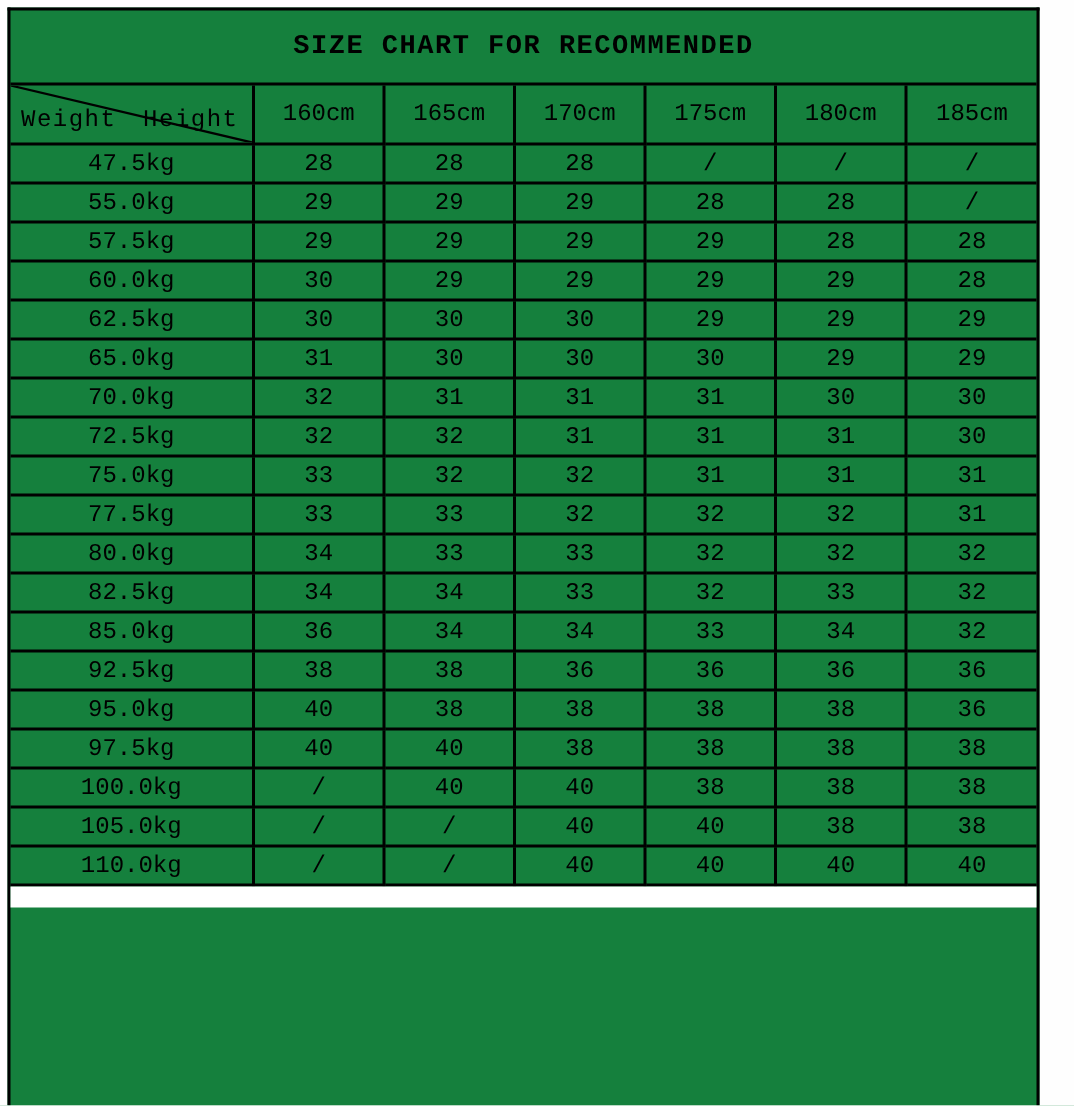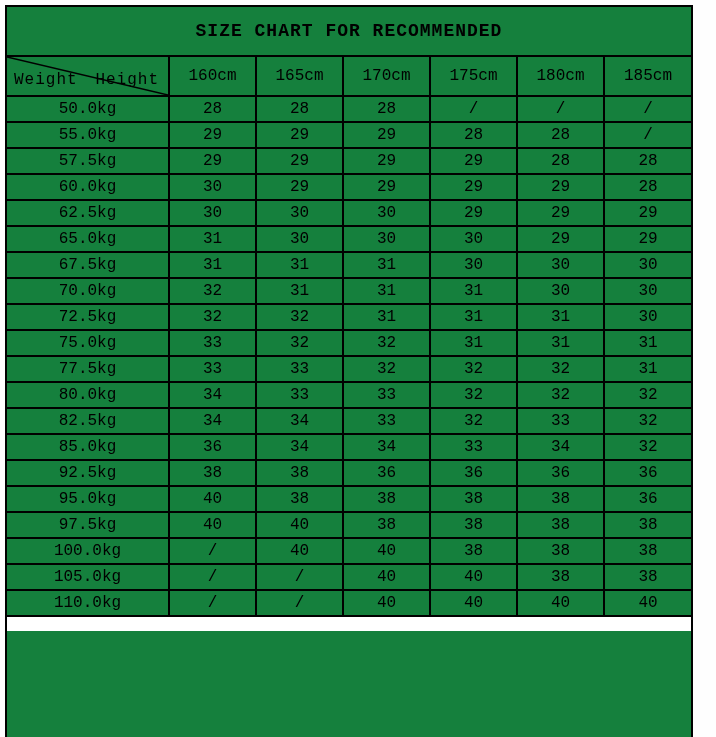--- a/index.html
+++ b/index.html
@@ -112,22 +112,22 @@
         <th>160cm</th>
             <th>165cm</th>
             <th>170cm</th>
             <th>175cm</th>
             <th>180cm</th>
             <th>185cm</th>
           </tr>
       </thead>
       <tbody>
 
-          <tr>
-            <td>50.0kg</td>
+      <tr>
+            <td>47.5kg</td>
             <td>28</td>
             <td>28</td>
             <td>28</td>
             <td>/</td>
             <td>/</td>
             <td>/</td>
           </tr>
           <tr>
             <td>55.0kg</td>
             <td>29</td>
@@ -165,29 +165,20 @@
             <td>29</td>
           </tr>
           <tr>
             <td>65.0kg</td>
             <td>31</td>
             <td>30</td>
             <td>30</td>
             <td>30</td>
             <td>29</td>
             <td>29</td>
-          </tr>
-          <tr>
-            <td>67.5kg</td>
-            <td>31</td>
-            <td>31</td>
-            <td>31</td>
-            <td>30</td>
-            <td>30</td>
-            <td>30</td>
           </tr>
           <tr>
             <td>70.0kg</td>
             <td>32</td>
             <td>31</td>
             <td>31</td>
             <td>31</td>
             <td>30</td>
             <td>30</td>
           </tr>

